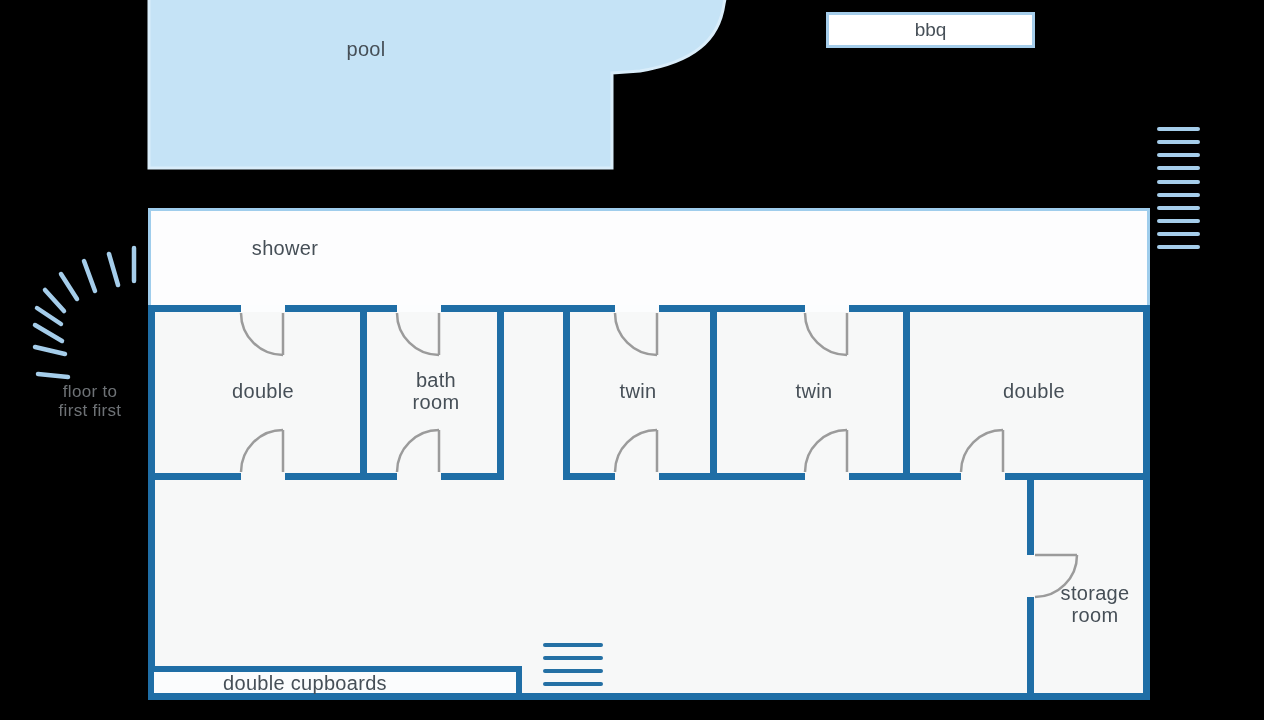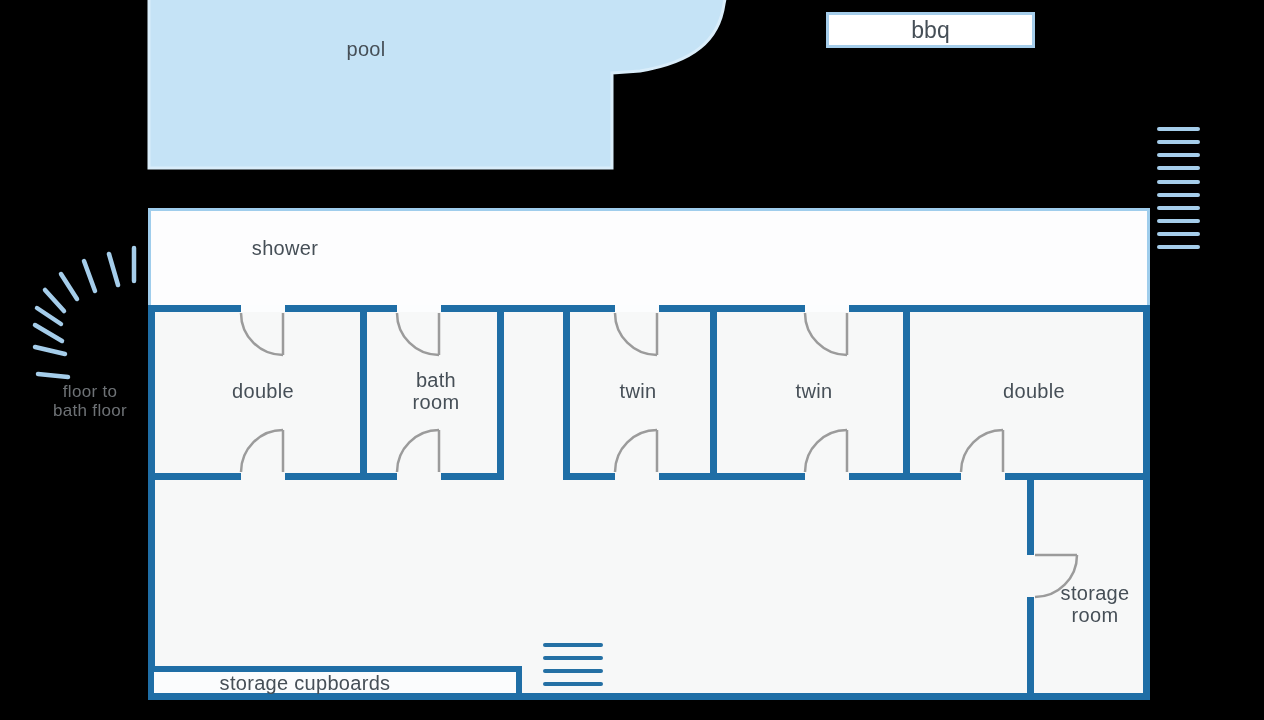--- a/index.html
+++ b/index.html
@@ -33,21 +33,21 @@
   }
   .terrace{
     position:absolute;left:148px;top:208px;width:1002px;height:97px;
     background:var(--terrace-fill);
     border:3px solid var(--terrace-border);border-bottom:none;box-sizing:border-box;
   }
   .bbq{
     position:absolute;left:826px;top:12px;width:209px;height:36px;
     background:#ffffff;border:3px solid var(--accent-light);box-sizing:border-box;
     display:flex;align-items:center;justify-content:center;
-    color:var(--label);font-size:23px;
+    color:var(--label);font-size:19px;
   }
   .door{position:absolute;width:46px;height:46px;}
   .door svg{display:block;}
   .door path{stroke:var(--door);stroke-width:2.5;fill:none;}
   .step{position:absolute;height:4px;border-radius:2px;}
   .step.outdoor{left:1157px;width:43px;background:var(--accent-light);}
   .step.indoor{left:543px;width:60px;background:#2470a4;}
   .storage-inner{
     position:absolute;left:154px;top:672px;width:362px;height:21px;background:#fbfcfd;
   }
@@ -88,21 +88,21 @@
       <line x1="36" y1="34" x2="52" y2="59"></line>
       <line x1="20" y1="50" x2="39" y2="71"></line>
       <line x1="12" y1="68" x2="36" y2="84"></line>
       <line x1="10" y1="85" x2="37" y2="101"></line>
       <line x1="10" y1="107" x2="40" y2="114"></line>
       <line x1="13" y1="134" x2="43" y2="137"></line>
     </g>
   </svg>
   <div class="label dim" style="left:10px;top:382px;width:160px;">
     <span>floor to</span><br>
-    <span>bath floor</span>
+    <span>first first</span>
   </div>
 
   <div class="terrace"></div>
   <div class="label" style="left:205px;top:237px;width:160px;">shower</div>
 
   <div class="building-bg"></div>
 
   <div class="wall" style="left:148px;top:305px;width:7px;height:395px;"></div>
   <div class="wall" style="left:1143px;top:305px;width:7px;height:395px;"></div>
   <div class="wall" style="left:148px;top:693px;width:1002px;height:7px;"></div>
@@ -213,15 +213,15 @@
     <span>bath</span><br>
     <span>room</span>
   </div>
   <div class="label" style="left:558px;top:380px;width:160px;">twin</div>
   <div class="label" style="left:734px;top:380px;width:160px;">twin</div>
   <div class="label" style="left:954px;top:380px;width:160px;">double</div>
   <div class="label" style="left:1035px;top:582px;width:120px;">
     <span>storage</span><br>
     <span>room</span>
   </div>
-  <div class="label" style="left:155px;top:672px;width:300px;">storage cupboards</div>
+  <div class="label" style="left:155px;top:672px;width:300px;">double cupboards</div>
 
 </div>
 
 </body></html>

